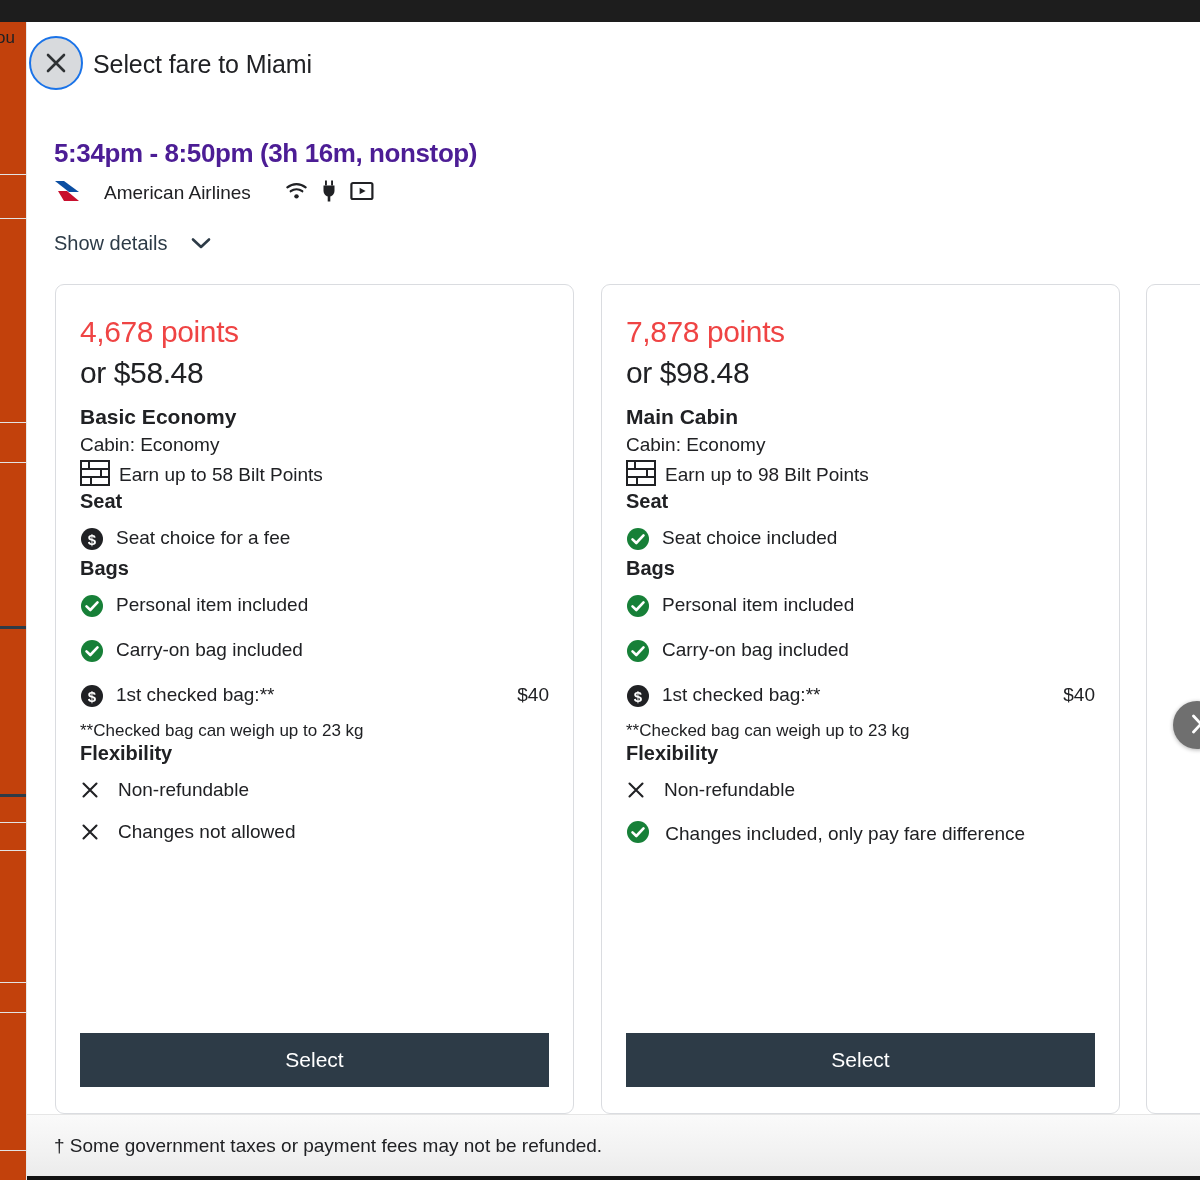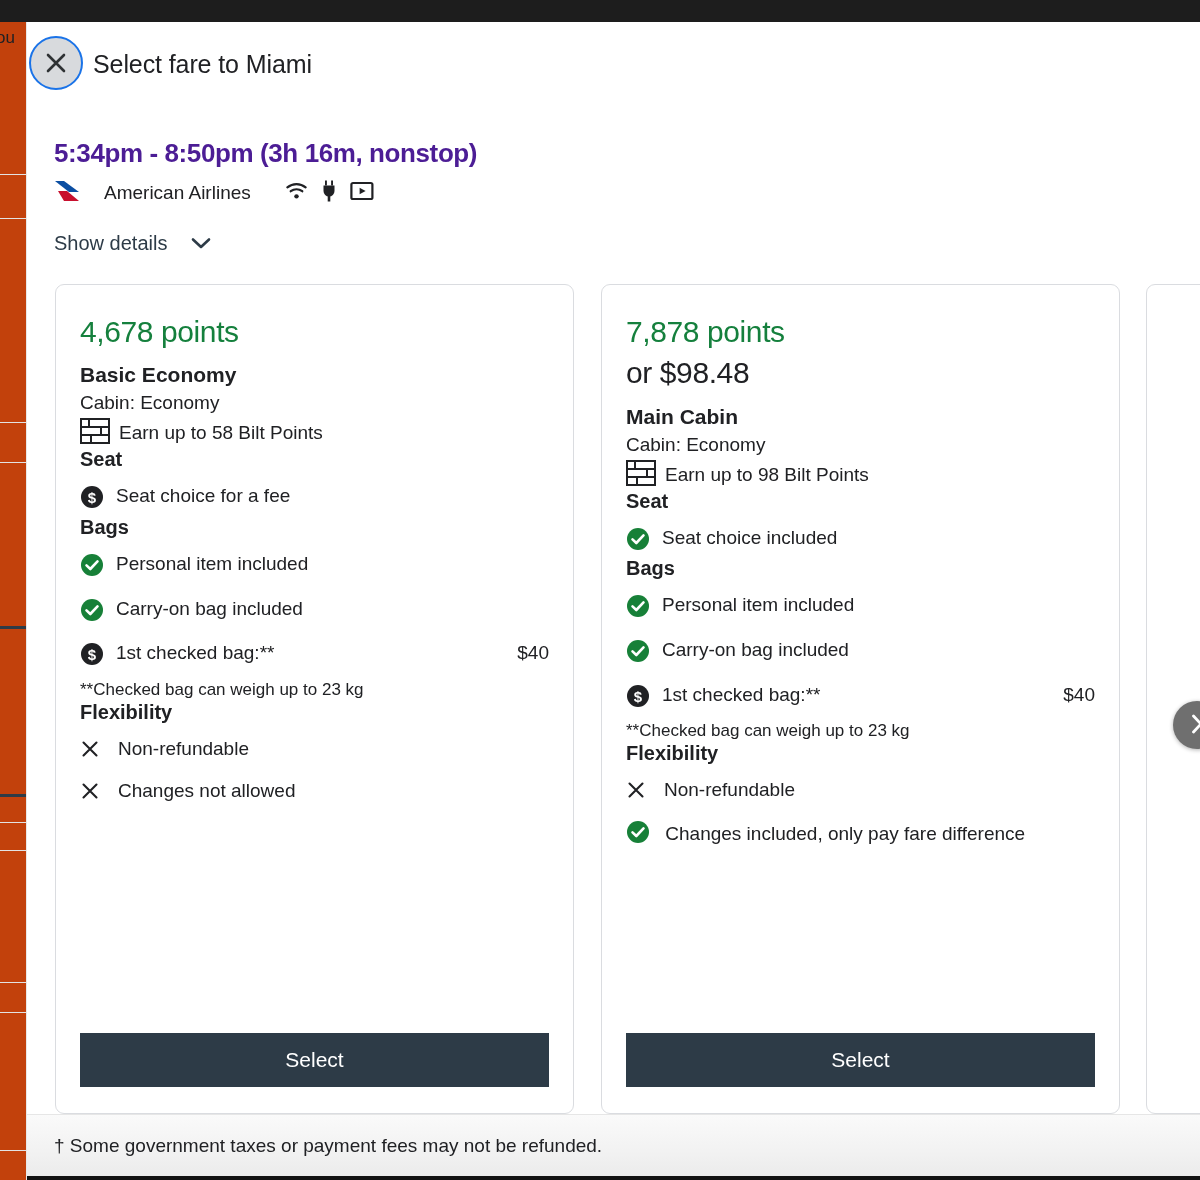--- a/index.html
+++ b/index.html
@@ -75,21 +75,21 @@
   .card {
     position: absolute; top: 0; width: 519px; height: 830px;
     border: 1px solid #dadce0; border-radius: 9px; background: #fff;
   }
   .card.c1 { left: 28px; }
   .card.c2 { left: 574px; }
   .card.c3 { left: 1119px; width: 519px; }
 
   .card-inner { position: relative; padding: 26px 24px 0 24px; height: 100%; }
 
-  .price-points { font-size: 30px; color: #15803d; letter-spacing: -0.4px; line-height: 1.38; }
+  .price-points { font-size: 30px; color: #ef4444; letter-spacing: -0.4px; line-height: 1.38; }
   .price-cash   { font-size: 30px; color: #202124; letter-spacing: -0.4px; line-height: 1.38; }
 
   .fare-name { font-size: 21px; font-weight: bold; color: #202124; margin-top: 11px; }
   .cabin     { font-size: 19px; color: #202124; margin-top: 5px; }
 
   .earn-row { display: flex; align-items: center; gap: 9px; margin-top: 4px; }
   .earn-text { font-size: 19px; color: #202124; }
 
   .section-title {
     font-size: 20px; font-weight: bold; color: #202124; 
@@ -220,20 +220,21 @@
           <path d="M2 2.5 L10 10 L18 2.5" stroke="#2d3b47" stroke-width="2.6" fill="none" stroke-linecap="round" stroke-linejoin="round"></path>
         </svg>
       </span>
     </div>
 
     <div class="cards">
 
       <div class="card c1">
         <div class="card-inner">
           <div class="price-points">4,678 points</div>
+          <div class="price-cash">or $58.48</div>
           <div class="fare-name">Basic Economy</div>
           <div class="cabin">Cabin: Economy</div>
           <div class="earn-row">
             <span>
               <svg width="30" height="26" viewBox="0 0 30 26">
                 <rect x="1" y="1" width="28" height="24" fill="none" stroke="#202124" stroke-width="2"></rect>
                 <path d="M1 9 H29 M1 17 H29 M9 1 V9 M21 9 V17 M11 17 V25" stroke="#202124" stroke-width="2"></path>
               </svg>
             </span>
             <span class="earn-text">Earn up to 58 Bilt Points</span>

